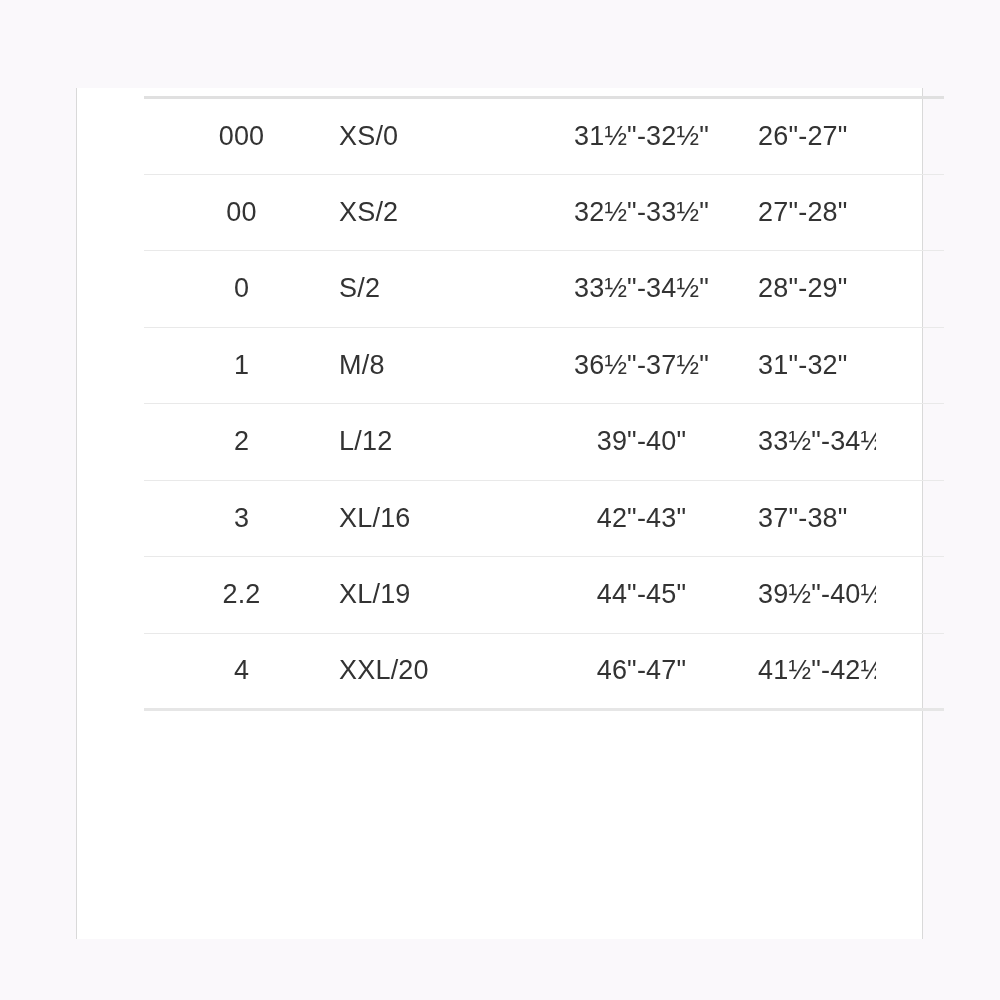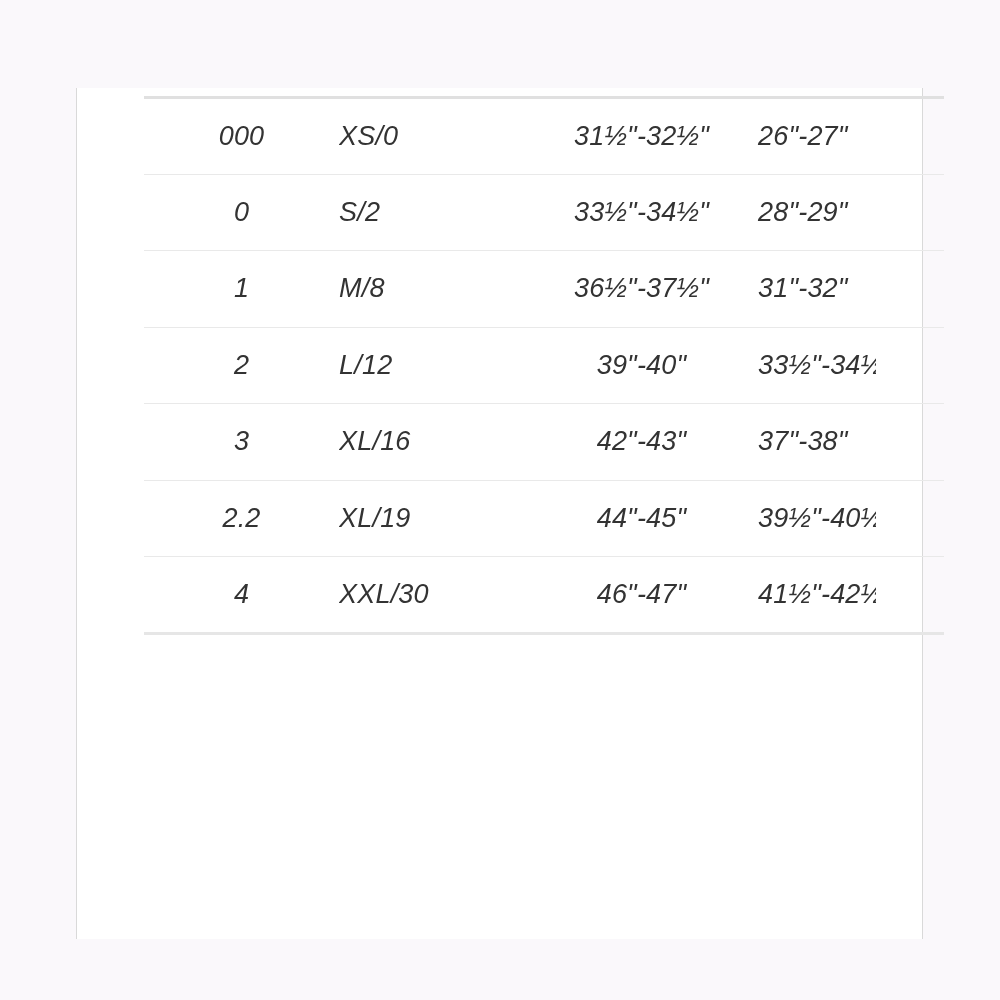--- a/index.html
+++ b/index.html
@@ -52,21 +52,20 @@
     padding: 0;
     margin: 0;
     font-size: 27px;
     font-weight: 300;
     color: #333333;
     letter-spacing: 0.2px;
     white-space: nowrap;
     vertical-align: middle;
     border-top: 1px solid #e9e9e9;
     overflow: hidden;
-    font-style: italic;
   }
 
   
   #size-table tr:first-child td {
     border-top: 3px solid #e0e0e0;
   }
   
   #size-table tr:last-child td {
     border-bottom: 3px solid #e6e6e6;
   }
@@ -92,20 +91,26 @@
 
     <table id="size-table">
       <tbody>
           <tr>
             <td class="col-numeric">000</td>
             <td class="col-alpha">XS/0</td>
             <td class="col-bust">31½"-32½"</td>
             <td class="col-waist">26"-27"</td>
           </tr>
           <tr>
+            <td class="col-numeric">00</td>
+            <td class="col-alpha">XS/2</td>
+            <td class="col-bust">32½"-33½"</td>
+            <td class="col-waist">27"-28"</td>
+          </tr>
+          <tr>
             <td class="col-numeric">0</td>
             <td class="col-alpha">S/2</td>
             <td class="col-bust">33½"-34½"</td>
             <td class="col-waist">28"-29"</td>
           </tr>
           <tr>
             <td class="col-numeric">1</td>
             <td class="col-alpha">M/8</td>
             <td class="col-bust">36½"-37½"</td>
             <td class="col-waist">31"-32"</td>
@@ -127,21 +132,21 @@
           <tr>
             <td class="col-numeric">2.2</td>
             <td class="col-alpha">XL/19</td>
             <td class="col-bust">44"-45"</td>
             <td class="col-waist">
               <span class="cell-clipped">39½"-40½"</span>
             </td>
           </tr>
           <tr>
             <td class="col-numeric">4</td>
-            <td class="col-alpha">XXL/30</td>
+            <td class="col-alpha">XXL/20</td>
             <td class="col-bust">46"-47"</td>
             <td class="col-waist">
               <span class="cell-clipped">41½"-42½"</span>
             </td>
           </tr>
         </tbody>
     </table>
 
   </div>
 

